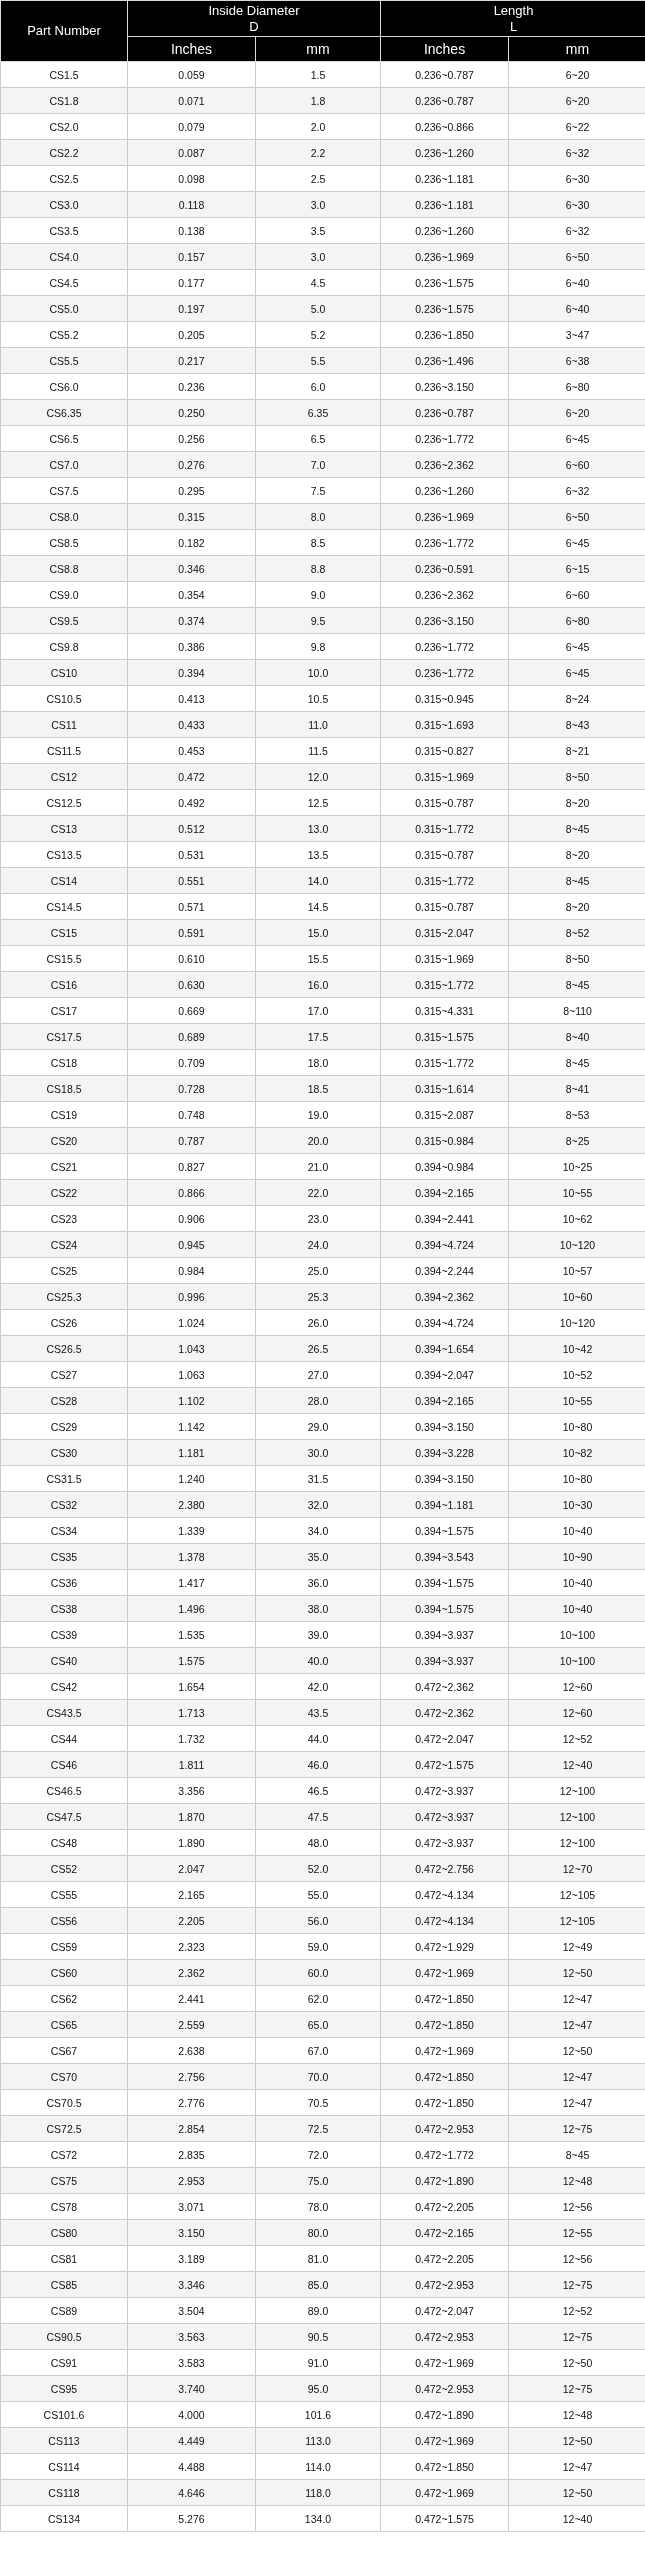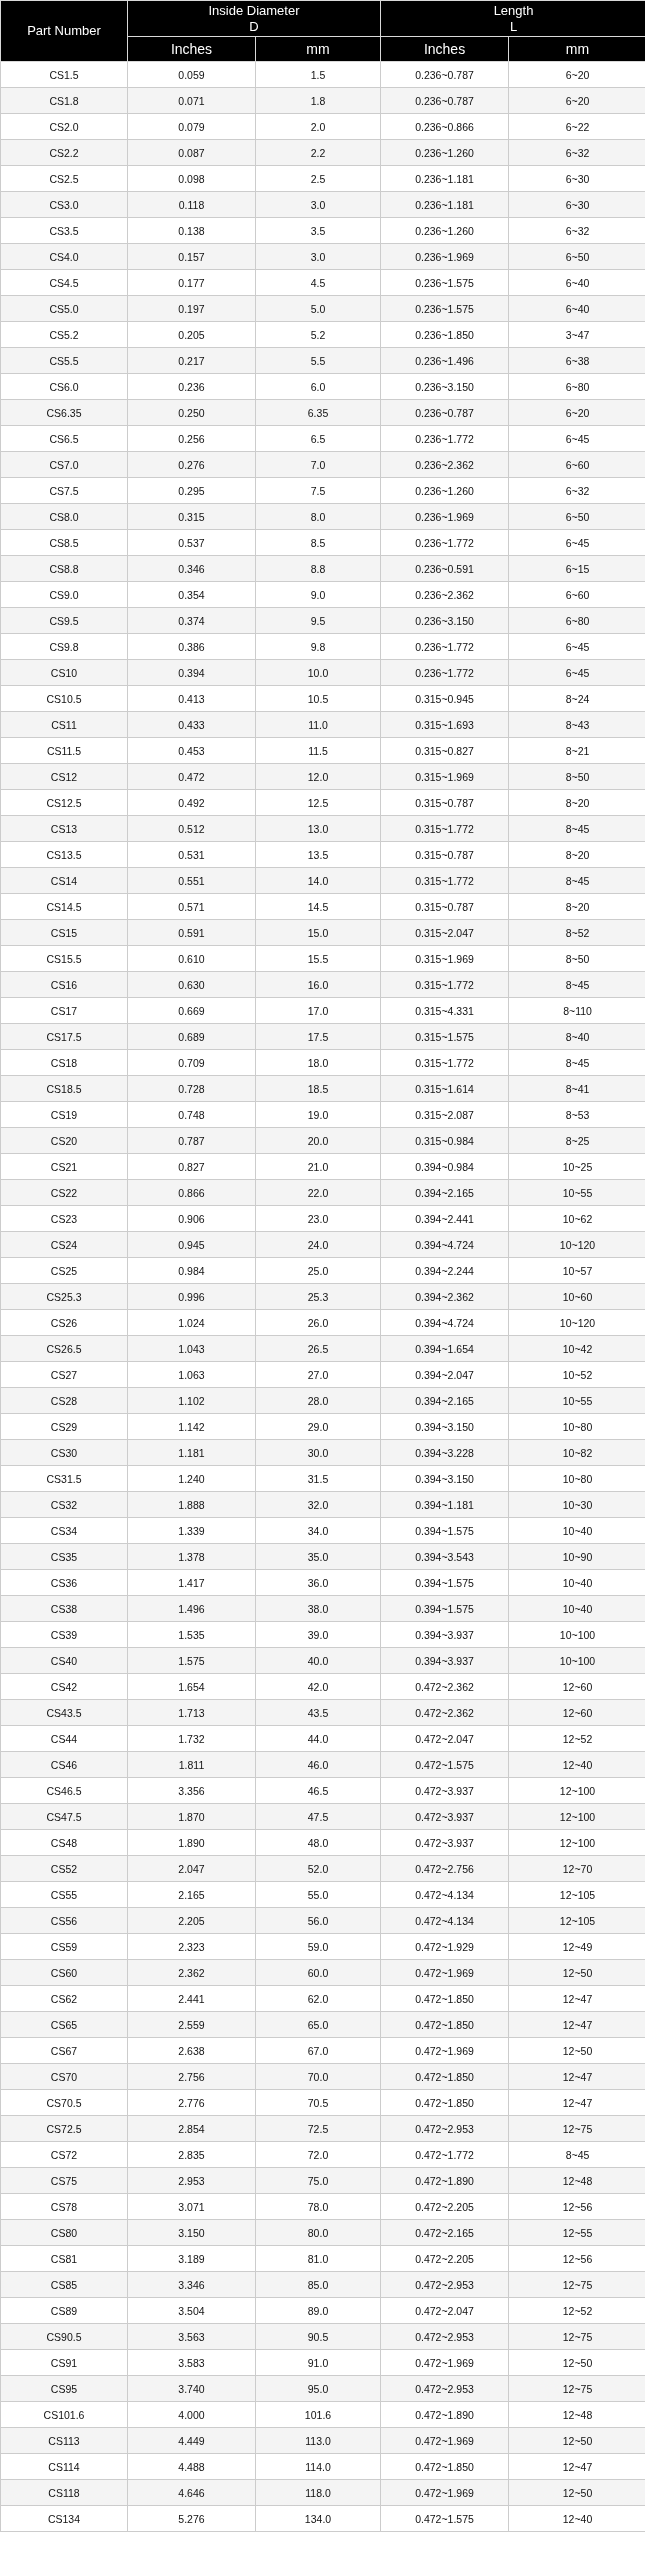--- a/index.html
+++ b/index.html
@@ -197,21 +197,21 @@
       </tr>
       <tr class="alt">
         <td>CS8.0</td>
         <td>0.315</td>
         <td>8.0</td>
         <td>0.236~1.969</td>
         <td>6~50</td>
       </tr>
       <tr>
         <td>CS8.5</td>
-        <td>0.537</td>
+        <td>0.182</td>
         <td>8.5</td>
         <td>0.236~1.772</td>
         <td>6~45</td>
       </tr>
       <tr class="alt">
         <td>CS8.8</td>
         <td>0.346</td>
         <td>8.8</td>
         <td>0.236~0.591</td>
         <td>6~15</td>
@@ -456,21 +456,21 @@
       </tr>
       <tr>
         <td>CS31.5</td>
         <td>1.240</td>
         <td>31.5</td>
         <td>0.394~3.150</td>
         <td>10~80</td>
       </tr>
       <tr class="alt">
         <td>CS32</td>
-        <td>1.888</td>
+        <td>2.380</td>
         <td>32.0</td>
         <td>0.394~1.181</td>
         <td>10~30</td>
       </tr>
       <tr>
         <td>CS34</td>
         <td>1.339</td>
         <td>34.0</td>
         <td>0.394~1.575</td>
         <td>10~40</td>

